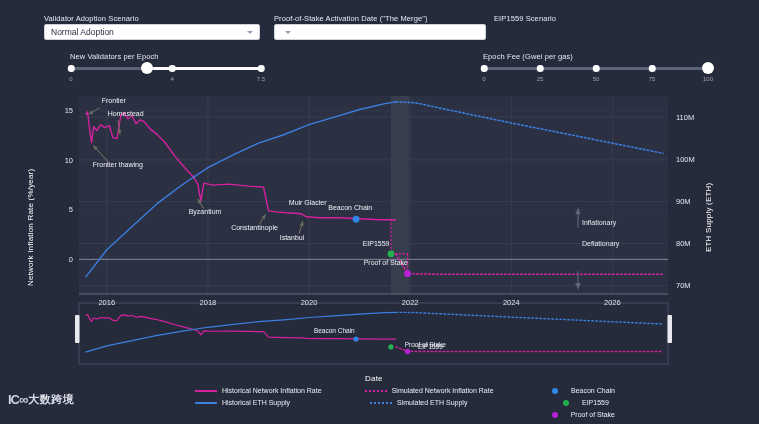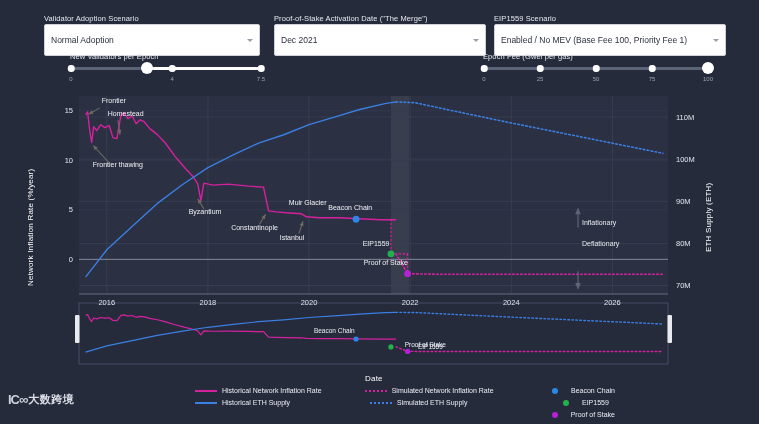--- a/index.html
+++ b/index.html
@@ -14,21 +14,21 @@
   
   .ctrl-label {
     position: absolute;
     font-size: 7.5px;
     color: #e6e8ef;
     letter-spacing: .1px;
     white-space: nowrap;
   }
   .select {
     position: absolute;
-    height: 32px;
+    height: 16px;
     background: #ffffff;
     border: 1px solid #cfd2dc;
     border-radius: 2px;
     display: flex;
     align-items: center;
     padding: 0 6px;
   }
   .select .val {
     font-size: 8.5px;
     color: #2a2f3e;
@@ -116,29 +116,24 @@
 <div id="app">
 
   <div class="ctrl-label" style="left:44px; top:14px;">Validator Adoption Scenario</div>
   <div class="select" style="left:44px; top:24px; width:216px;">
     <span class="val">Normal Adoption</span>
     <span class="chev"></span>
   </div>
 
   <div class="ctrl-label" style="left:274px; top:14px;">Proof-of-Stake Activation Date ("The Merge")</div>
   <div class="select" style="left:274px; top:24px; width:212px;">
-    <span class="val">Dec 2021</span>
     <span class="chev"></span>
   </div>
 
   <div class="ctrl-label" style="left:494px; top:14px;">EIP1559 Scenario</div>
-  <div class="select" style="left:494px; top:24px; width:232px;">
-    <span class="val">Enabled / No MEV (Base Fee 100, Priority Fee 1)</span>
-    <span class="chev"></span>
-  </div>
 
   <div class="ctrl-label" style="left:70px; top:52px;">New Validators per Epoch</div>
   <div class="slider" style="left:71px; top:62px; width:190px;">
     <div class="track"></div>
     <div class="track-fill" style="width:40%;"></div>
     <div class="tick-dot" style="left:0%;"></div>
     <div class="tick-dot" style="left:53.3%;"></div>
     <div class="tick-dot" style="left:100%;"></div>
     <div class="handle" style="left:40%;"></div>
     <div class="tick-lab" style="left:0%;">0</div>

